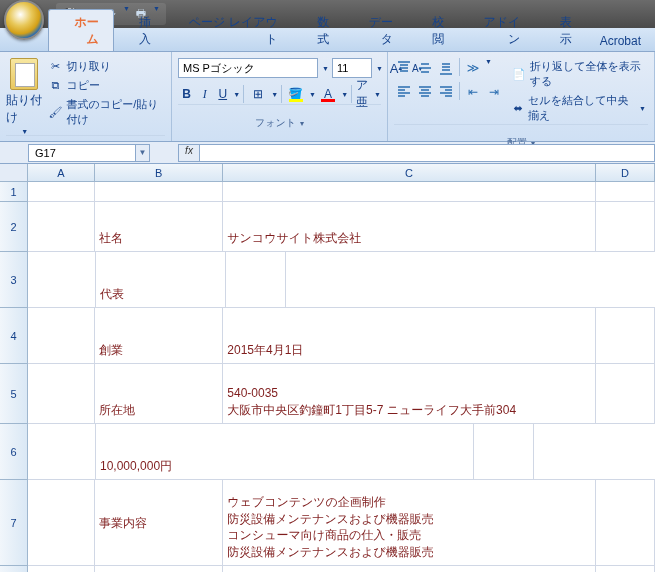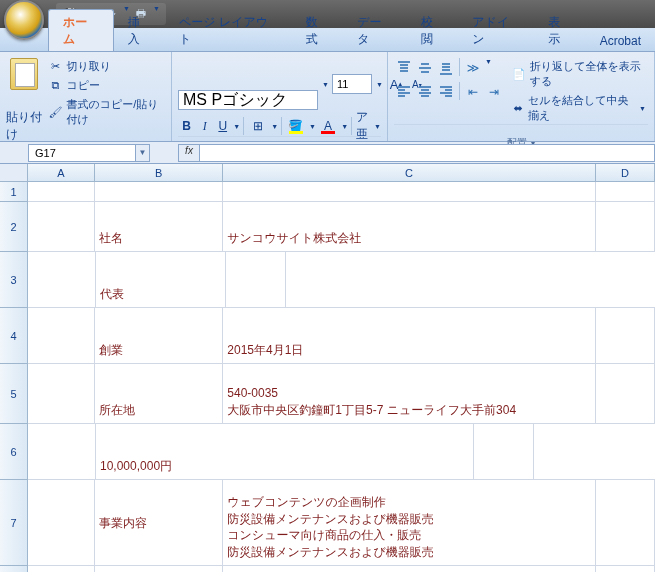--- a/index.html
+++ b/index.html
@@ -6,42 +6,42 @@
 body { background:#5a5a5a; width:655px; height:572px; overflow:hidden; font-size:12px; }
 
 
 .titlebar { height:28px; background:linear-gradient(#6b6b6b,#4a4a4a); display:flex; align-items:center; padding:0 4px; gap:4px; }
 .office-btn { width:40px; height:40px; border-radius:50%; background:radial-gradient(circle at 40% 35%,#fff,#e8c85a 35%,#d4a017 60%,#2a6db0 75%,#b03a2a 90%); border:2px solid #8a8a8a; position:relative; top:6px; z-index:10; box-shadow:0 1px 3px rgba(0,0,0,.4); }
 .qat { display:flex; gap:2px; margin-left:8px; background:rgba(255,255,255,.1); border-radius:3px; padding:2px 6px; }
 .qat-item { width:18px; height:18px; display:flex; align-items:center; justify-content:center; color:#cde; font-size:11px; }
 
 
 .ribbon-tabs { height:24px; background:linear-gradient(#d7e6f7,#bfd6ef); display:flex; align-items:flex-end; padding-left:48px; border-bottom:1px solid #8ba8cc; }
-.tab { padding:4px 14px 3px; color:#15428b; font-size:12px; cursor:pointer; }
+.tab { padding:4px 14px 3px; color:#15428b; font-size:12px; cursor:pointer;text-align:right; }
 .tab.active { background:#e4ecf7; border:1px solid #8ba8cc; border-bottom:none; border-radius:3px 3px 0 0; color:#e8703a; font-weight:bold; }
 
 
 .ribbon { height:90px; background:linear-gradient(#e4ecf7,#cfe0f4); border-bottom:1px solid #8ba8cc; display:flex; }
 .group { border-right:1px solid #aac2de; padding:2px 6px 0; display:flex; flex-direction:column; height:100%; }
 .group-label { text-align:center; font-size:10px; color:#4a6a9a; padding:11px 0; border-top:1px solid #c5d6ea; margin-top:auto; }
 .group-label small { font-size:8px; margin-left:4px; }
 
 
 .clipboard-body { display:flex; gap:4px; flex:1; align-items:flex-start; padding-top:4px; }
-.paste-big { width:42px; display:flex; flex-direction:column; align-items:center; gap:19px; color:#15428b; }
+.paste-big { width:42px; display:flex; flex-direction:column; align-items:center; gap:2px; color:#15428b; }
 .paste-icon { width:28px; height:32px; background:linear-gradient(#f7e7a0,#e8c860); border:1px solid #b89a40; border-radius:2px; position:relative; }
 .paste-icon::after { content:""; position:absolute; top:4px; left:4px; width:18px; height:22px; background:#fff; border:1px solid #aaa; }
 .clip-small { display:flex; flex-direction:column; gap:2px; }
 .clip-row { display:flex; align-items:center; gap:4px; color:#15428b; font-size:11px; padding:1px 2px; }
 .mini-icon { width:14px; height:14px; display:inline-flex; align-items:center; justify-content:center; }
 
 
 .font-body { flex:1; padding-top:4px; }
 .font-row1 { display:flex; gap:3px; align-items:center; margin-bottom:6px; }
-.font-select { width:140px; height:20px; background:#fff; border:1px solid #8ba8cc; font-size:16px; padding:0 4px;margin-top:32px; }
+.font-select { width:140px; height:20px; background:#fff; border:1px solid #8ba8cc; font-size:11px; padding:0 4px; }
 .size-select { width:40px; height:20px; background:#fff; border:1px solid #8ba8cc; font-size:11px; padding:0 4px; }
 .grow-shrink { display:flex; gap:1px; }
 .btn-small { width:20px; height:20px; border:1px solid transparent; background:transparent; display:flex; align-items:center; justify-content:center; color:#15428b; font-size:12px; }
 .font-row2 { display:flex; gap:1px; align-items:center; }
 .btn-bold { font-weight:bold; }
 .btn-italic { font-style:italic; font-family:serif; }
 .btn-underline { text-decoration:underline; }
 .sep { width:1px; height:18px; background:#aac2de; margin:0 2px; }
 .border-btn, .fill-btn, .font-color-btn { width:26px; height:20px; display:flex; align-items:center; justify-content:center; position:relative; }
 .fill-swatch { position:absolute; bottom:1px; left:3px; width:14px; height:3px; background:#ffff00; }

